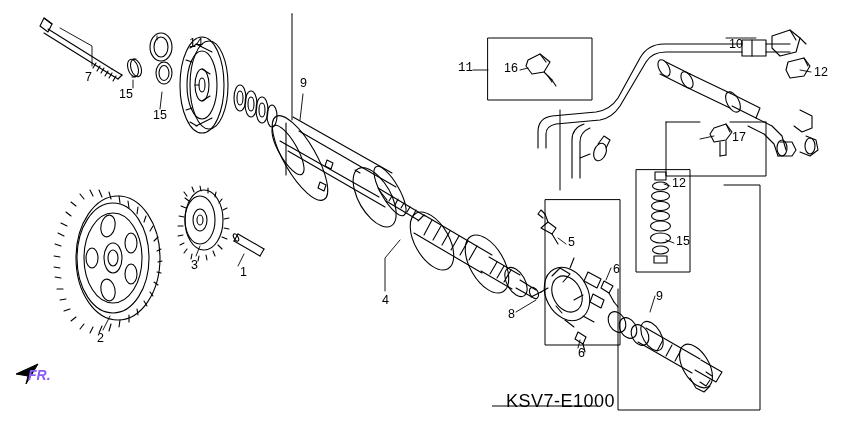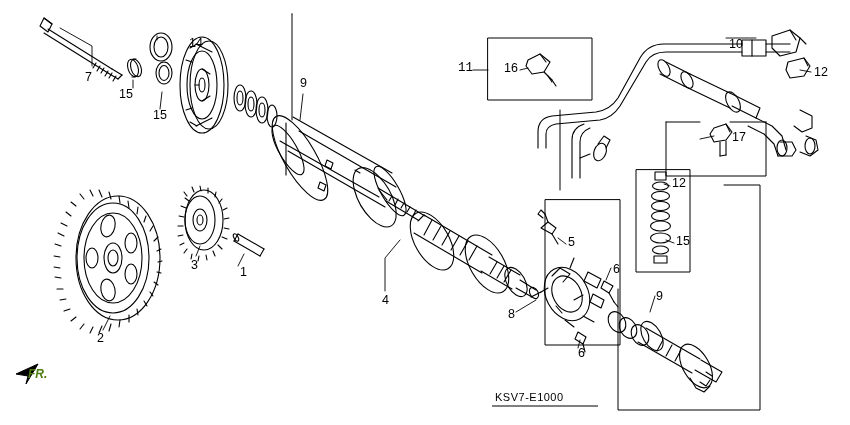--- a/index.html
+++ b/index.html
@@ -15,33 +15,33 @@
     position:absolute;
     font-family:"Liberation Sans", sans-serif;
     font-size:12px;
     color:#000;
     line-height:12px;
     white-space:nowrap;
   }
   .partno{font-size:12.5px;}
   #diagcode{
     position:absolute;
-    left:495px;top:391px;
-    font-size:11px;
+    left:506px;top:391px;
+    font-size:18px;
     letter-spacing:0.5px;
     font-family:"Liberation Sans", sans-serif;
     color:#000;
   }
   #frmark{
     position:absolute;
     left:28px;top:367px;
-    font-size:12px;
+    font-size:14px;
     font-weight:bold;
     font-style:italic;
-    color:#4d7c0f;
+    color:#8b5cf6;
   }
 </style>
 </head>
 <body>
 
 <svg id="sheet" viewBox="0 0 850 425" xmlns="http://www.w3.org/2000/svg">
 
   <g fill="none" stroke="#000" stroke-width="1.1" stroke-linecap="round" stroke-linejoin="round">
 
     <g stroke-width="1">

